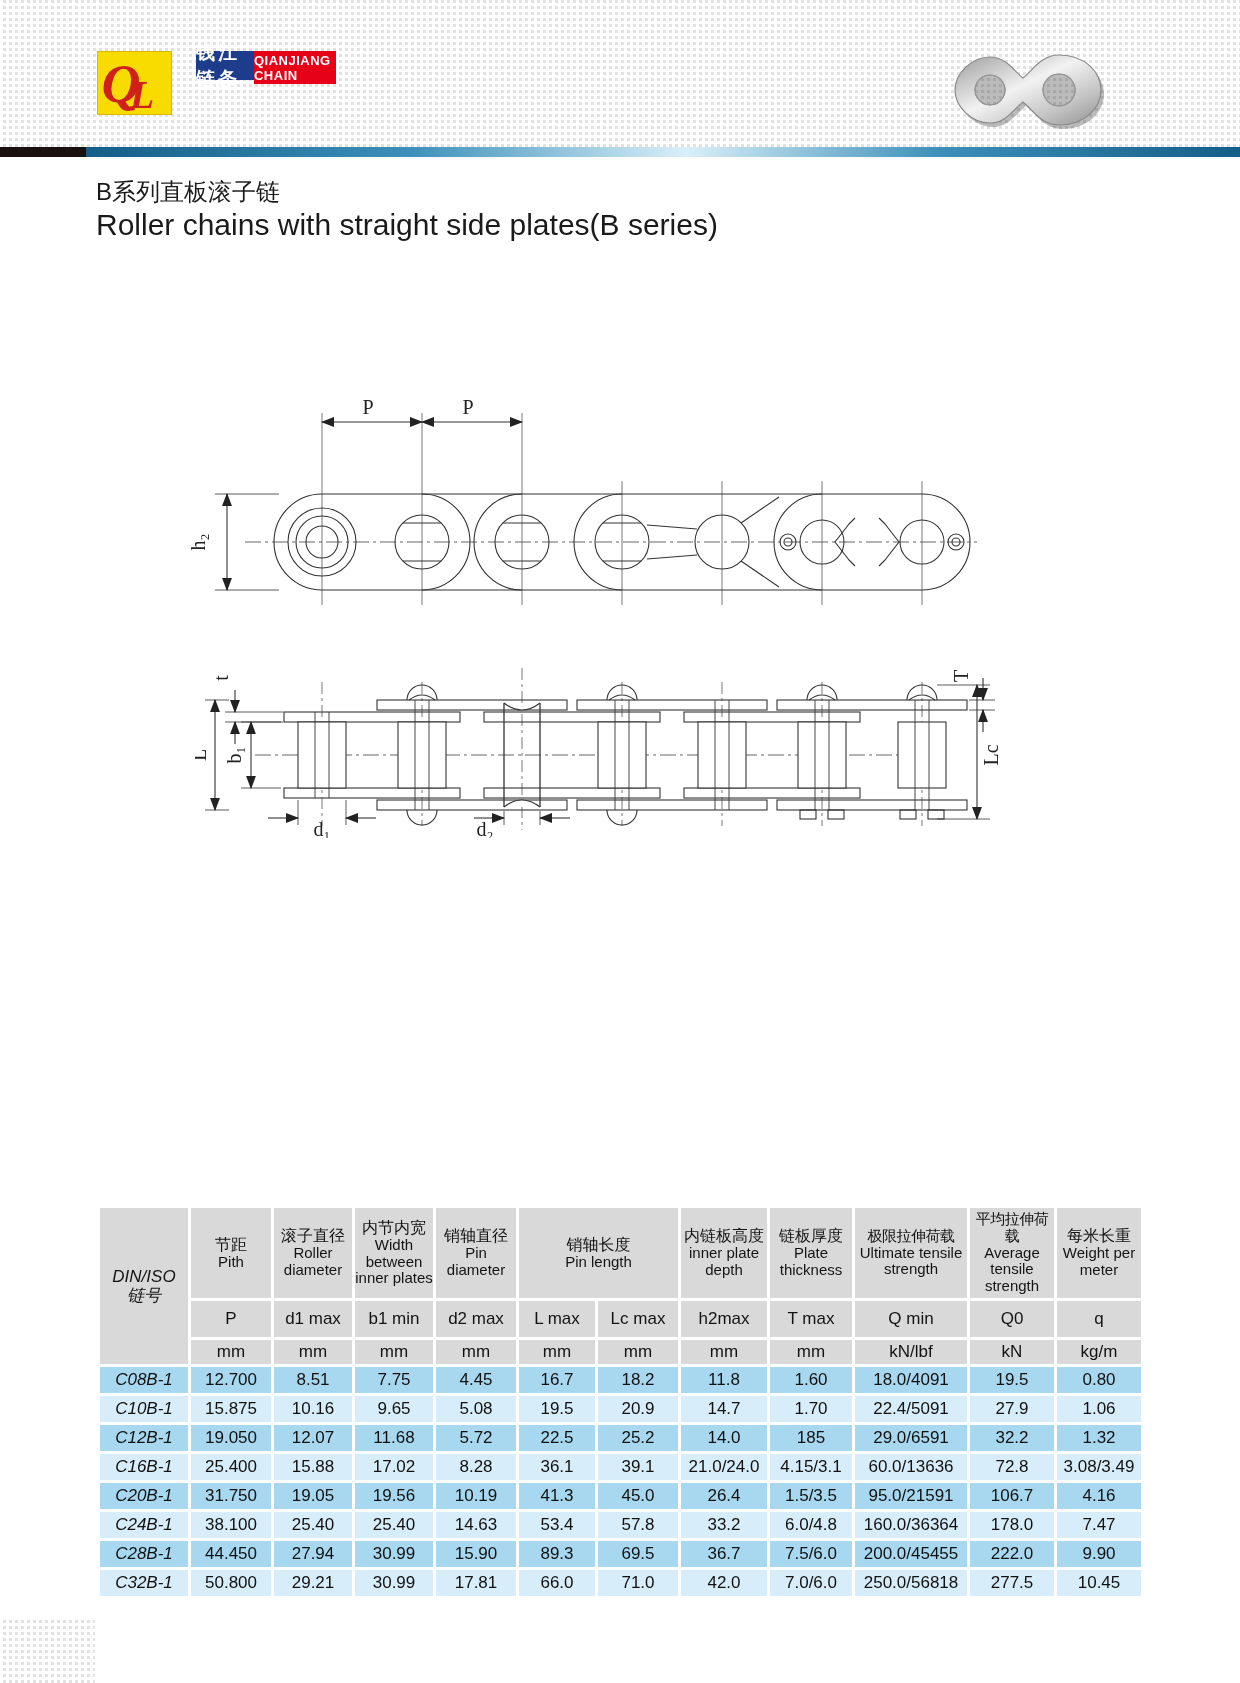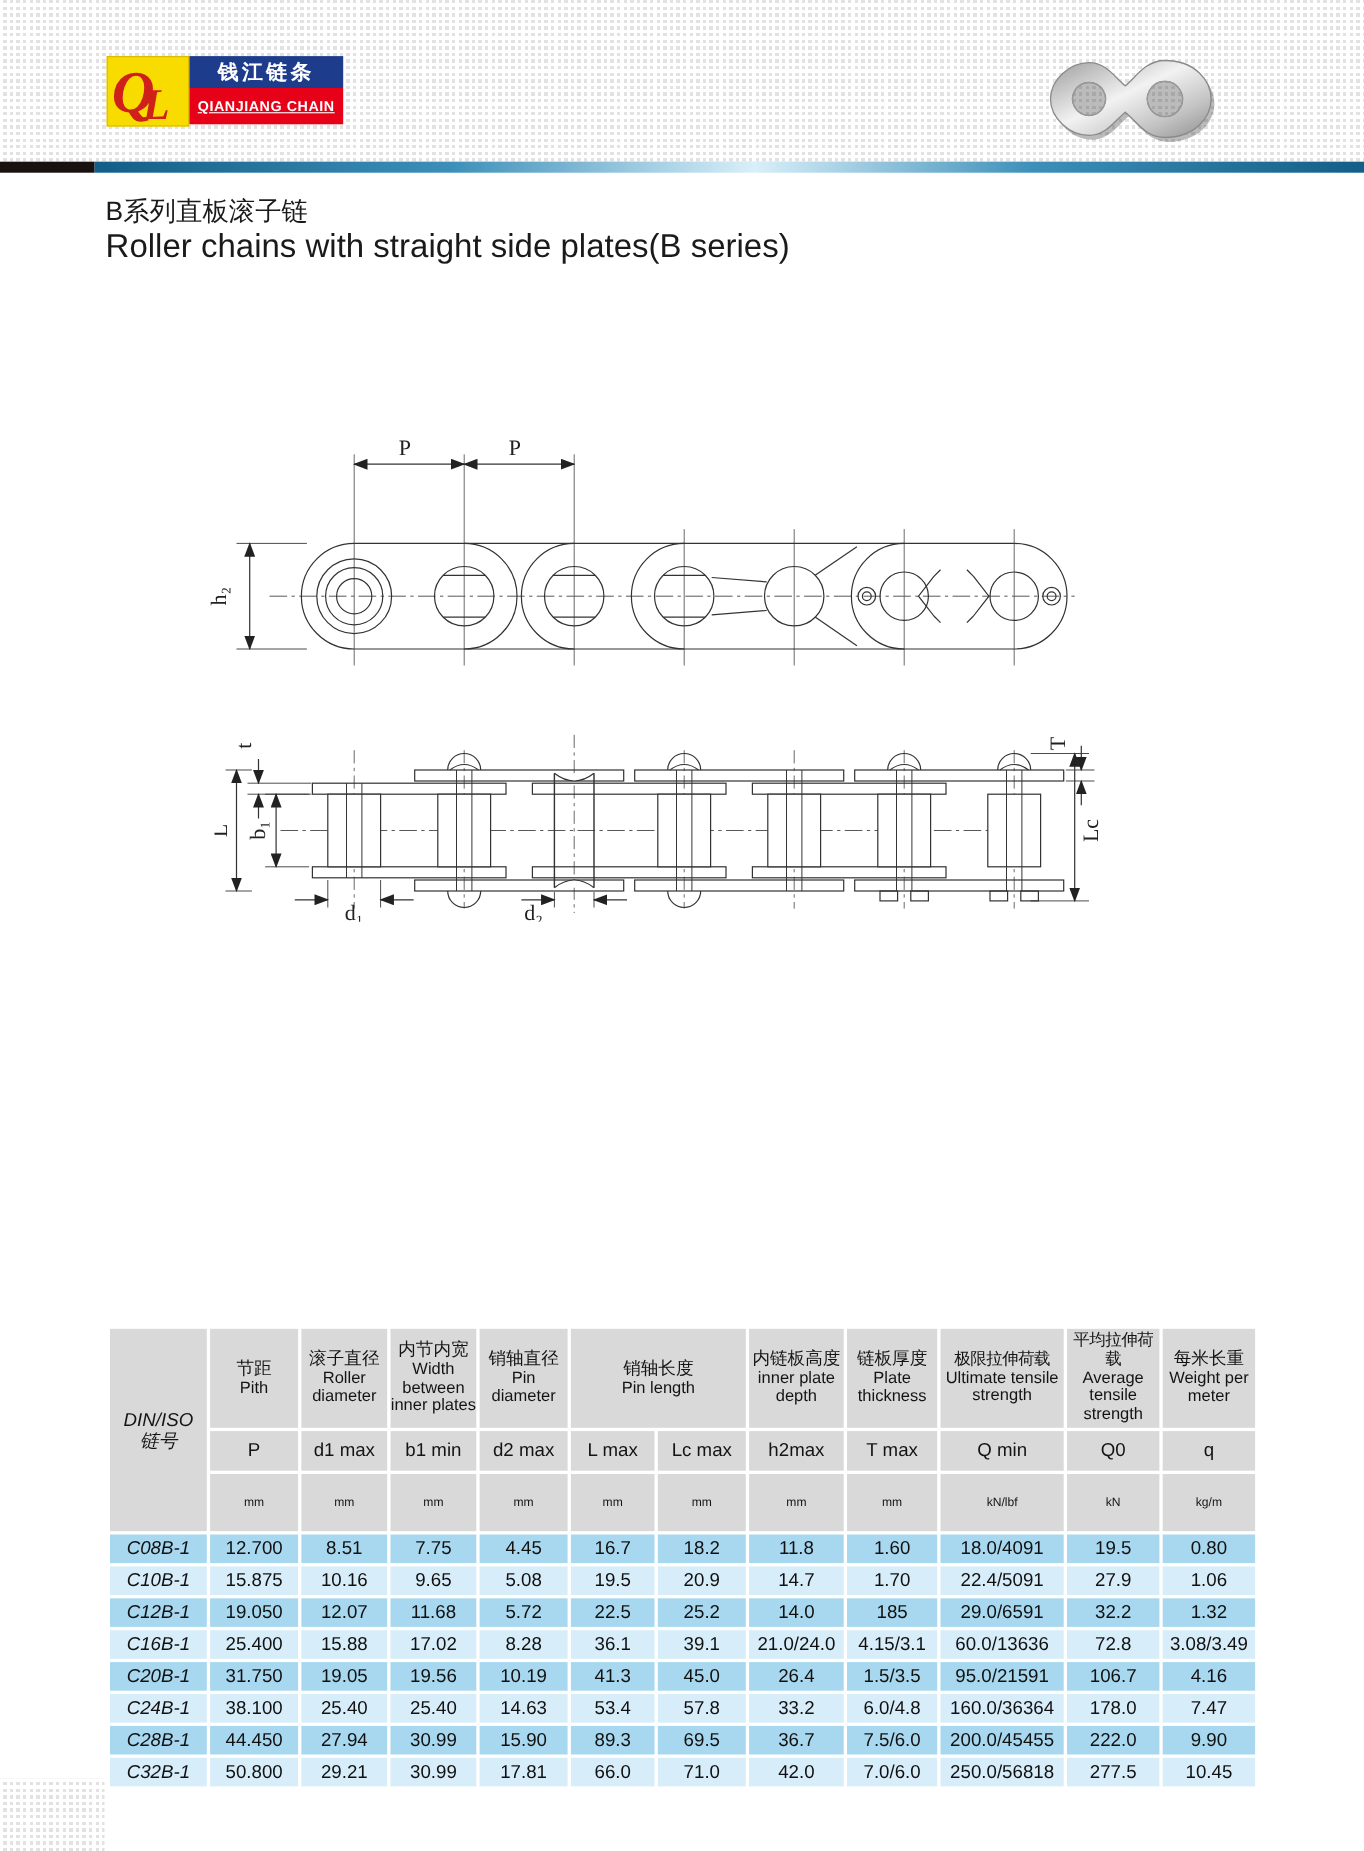--- a/index.html
+++ b/index.html
@@ -11,43 +11,43 @@
                          repeating-linear-gradient(0deg,#e2e2e2 0 3px,rgba(255,255,255,0) 3px 6px);}
   .band{position:absolute;left:0;top:0;width:1240px;height:147px;}
   .corner{position:absolute;left:0;top:1617px;width:95px;height:66px;}
   .rule{position:absolute;left:0;top:147px;width:1240px;height:10px;display:flex;}
   .rule .black{width:86px;background:#18110f;}
   .rule .blue{flex:1;background:linear-gradient(90deg,#135e88 0%,#3c8fb9 28%,#d9eff9 52%,#3c8fb9 74%,#135e88 100%);}
   
   .logo{position:absolute;left:97px;top:51px;display:flex;}
   .logo-mark{width:73px;height:62px;background:#f8dc00;border:1px solid #d8b900;position:relative;}
   .logo-mark svg{display:block;}
-  .logo-text{width:140px;height:62px;display:flex;flex-direction:column;}
+  .logo-text{width:140px;height:62px;display:flex;flex-direction:row;margin-left:24px;}
   .logo-cn{height:29px;background:#1e3c8c;color:#fff;font-size:19px;letter-spacing:3px;
            display:flex;align-items:center;justify-content:center;font-weight:bold;}
   .logo-en{height:33px;background:#e60018;color:#fff;font-size:13px;font-weight:bold;
-           display:flex;align-items:center;justify-content:center;letter-spacing:.5px;text-decoration:underline;}
+           display:flex;align-items:center;justify-content:center;letter-spacing:.5px;}
   .plate-img{position:absolute;left:928px;top:44px;}
   
   .title-cn{position:absolute;left:96px;top:176px;font-size:24px;color:#1a1a1a;}
   .title-en{position:absolute;left:96px;top:208px;font-size:30px;color:#1a1a1a;}
   
   .diag{position:absolute;}
   .diag svg text{font-family:"Liberation Serif",serif;font-size:20px;fill:#222;}
   
   .spec-table{position:absolute;left:97px;top:1205px;border-collapse:separate;border-spacing:3px;
               table-layout:fixed;width:1047px;}
   .spec-table td{text-align:center;vertical-align:middle;padding:0;line-height:1.12;}
   .hcell{background:#d9d9d9;font-size:16px;color:#141414;}
   .hcell .cn{font-size:16px;}
   .hcell .en{font-size:15px;}
   .hcell.narrowcn .cn{font-size:15px;letter-spacing:-0.5px;}
   tr.hrowA td{height:90px;}
   tr.hrowB td{height:36px;font-size:17px;}
-  tr.hrowC td{height:52px;font-size:11px;}
+  tr.hrowC td{height:24px;font-size:17px;}
   tr.data td{height:26px;font-size:17px;}
   tr.dark td{background:#a7d8f0;}
   tr.light td{background:#d8edfa;}
   .modelcell{font-size:17px;font-style:italic;}
 </style>
 </head>
 <body>
 
 <div class="page">
 

